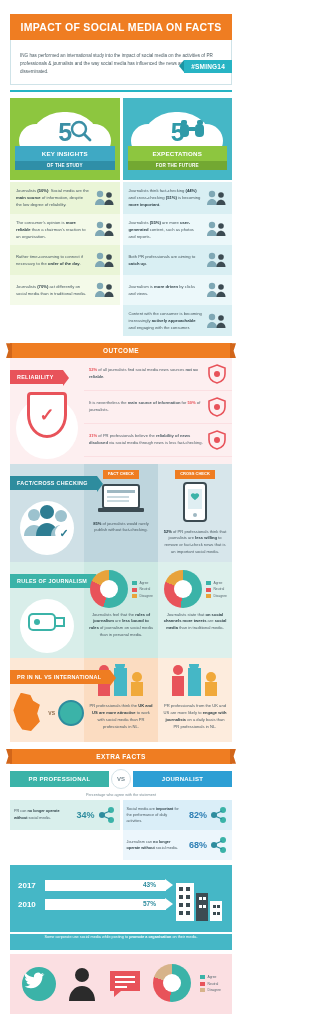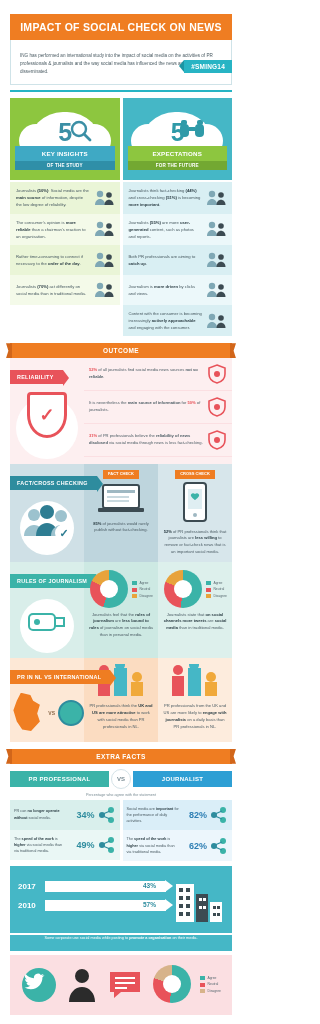--- a/index.html
+++ b/index.html
@@ -331,21 +331,21 @@
     padding: 8px 6px 8px 6px;
   }
   .pink-top { display: flex; align-items: center; justify-content: space-around; height: 44px; }
 </style>
 </head>
 <body>
 
 <div class="page">
 
   <div class="hdr-wrap">
-    <div class="hdr-bar">IMPACT OF SOCIAL CHECK ON NEWS</div>
+    <div class="hdr-bar">IMPACT OF SOCIAL MEDIA ON FACTS</div>
     <div style="position:relative;">
       <div class="hashtag">#SMING14</div>
       <div class="intro">ING has performed an international study into the impact of social media on the activities of PR professionals &amp; journalists and the way social media has influenced the news and the way news is disseminated.</div>
     </div>
   </div>
   <div class="rule-blue"></div>
 
   <div class="panels">
     <div class="panel panel-green">
       <div class="panel-top">
@@ -621,47 +621,36 @@
           <div class="txt">PR can <b>no longer operate without</b> social media.</div>
           <div class="pct">34%</div>
           <div class="ic"><svg width="18" height="18" viewBox="0 0 18 18">
               <circle cx="13" cy="4" r="3" fill="#3bb3a8"></circle>
               <circle cx="4" cy="9" r="3" fill="#2e8c9e"></circle>
               <circle cx="13" cy="14" r="3" fill="#3bb3a8"></circle>
               <line x1="5" y1="8" x2="12" y2="5" stroke="#2e8c9e" stroke-width="1.2"></line>
               <line x1="5" y1="10" x2="12" y2="13" stroke="#2e8c9e" stroke-width="1.2"></line>
             </svg></div>
         </div>
-        <div class="vs-row">
-          <div class="txt">The <b>speed of the work</b> is <b>higher</b> via social media than via traditional media.</div>
-          <div class="pct">49%</div>
-          <div class="ic"><svg width="18" height="18" viewBox="0 0 18 18">
-              <circle cx="13" cy="4" r="3" fill="#3bb3a8"></circle>
-              <circle cx="4" cy="9" r="3" fill="#2e8c9e"></circle>
-              <circle cx="13" cy="14" r="3" fill="#3bb3a8"></circle>
-              <line x1="5" y1="8" x2="12" y2="5" stroke="#2e8c9e" stroke-width="1.2"></line>
-              <line x1="5" y1="10" x2="12" y2="13" stroke="#2e8c9e" stroke-width="1.2"></line>
-            </svg></div>
-        </div>
       </div>
     <div class="vs-col b">
         <div class="vs-row">
           <div class="txt">Social media are <b>important</b> for the performance of daily activities.</div>
           <div class="pct">82%</div>
           <div class="ic"><svg width="18" height="18" viewBox="0 0 18 18">
               <circle cx="13" cy="4" r="3" fill="#3bb3a8"></circle>
               <circle cx="4" cy="9" r="3" fill="#2e8c9e"></circle>
               <circle cx="13" cy="14" r="3" fill="#3bb3a8"></circle>
               <line x1="5" y1="8" x2="12" y2="5" stroke="#2e8c9e" stroke-width="1.2"></line>
               <line x1="5" y1="10" x2="12" y2="13" stroke="#2e8c9e" stroke-width="1.2"></line>
             </svg></div>
         </div>
         <div class="vs-row">
-          <div class="txt">The <b>speed of the work</b> is <b>higher</b> via social media than via traditional media.</div>
-          <div class="pct">62%</div>
+          <div class="txt">Journalism can <b>no longer operate without</b> social media.</div>
+          <div class="pct">68%</div>
           <div class="ic"><svg width="18" height="18" viewBox="0 0 18 18">
               <circle cx="13" cy="4" r="3" fill="#3bb3a8"></circle>
               <circle cx="4" cy="9" r="3" fill="#2e8c9e"></circle>
               <circle cx="13" cy="14" r="3" fill="#3bb3a8"></circle>
               <line x1="5" y1="8" x2="12" y2="5" stroke="#2e8c9e" stroke-width="1.2"></line>
               <line x1="5" y1="10" x2="12" y2="13" stroke="#2e8c9e" stroke-width="1.2"></line>
             </svg></div>
         </div>
       </div>
   </div>

